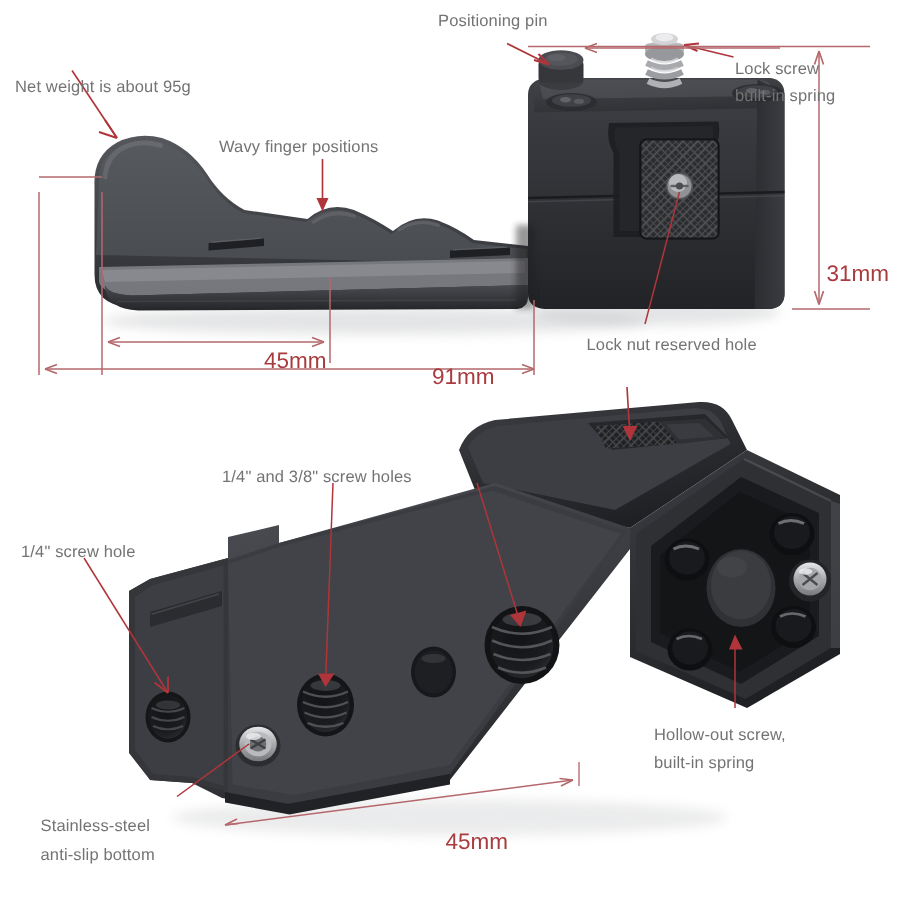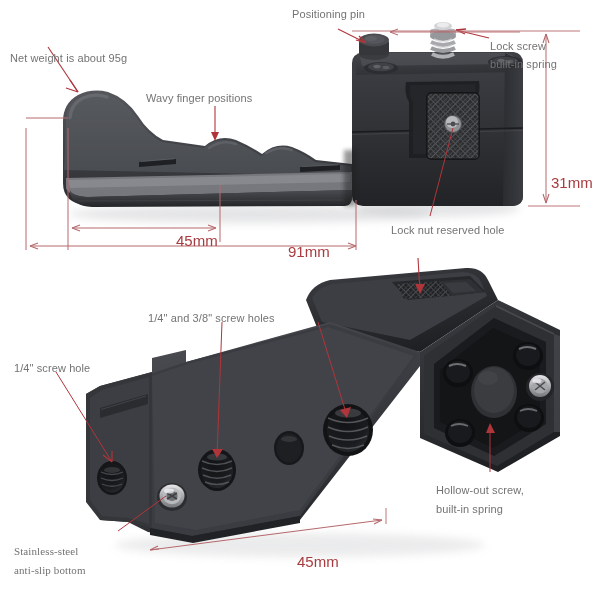--- a/index.html
+++ b/index.html
@@ -371,21 +371,21 @@
     <span>Lock screw</span><br>
     <span>built-in spring</span>
   </div>
 
   <div class="anno" style="left:368px;top:222px;margin-left:23px;">Lock nut reserved hole</div>
 
   <div class="anno" style="left:148px;top:310px;">1/4" and 3/8" screw holes</div>
 
   <div class="anno" style="left:14px;top:360px;">1/4" screw hole</div>
 
-  <div class="anno two" style="left:14px;top:542px;width:130px;line-height:19px;font-family:Liberation Serif, serif;">
+  <div class="anno two" style="left:27px;top:542px;width:130px;line-height:19px;">
     <span>Stainless-steel</span><br>
     <span>anti-slip bottom</span>
   </div>
 
   <div class="anno two" style="left:436px;top:481px;width:150px;line-height:19px;">
     <span>Hollow-out screw,</span><br>
     <span>built-in spring</span>
   </div>
 
   <div class="dim" style="left:176px;top:232px;">45mm</div>

